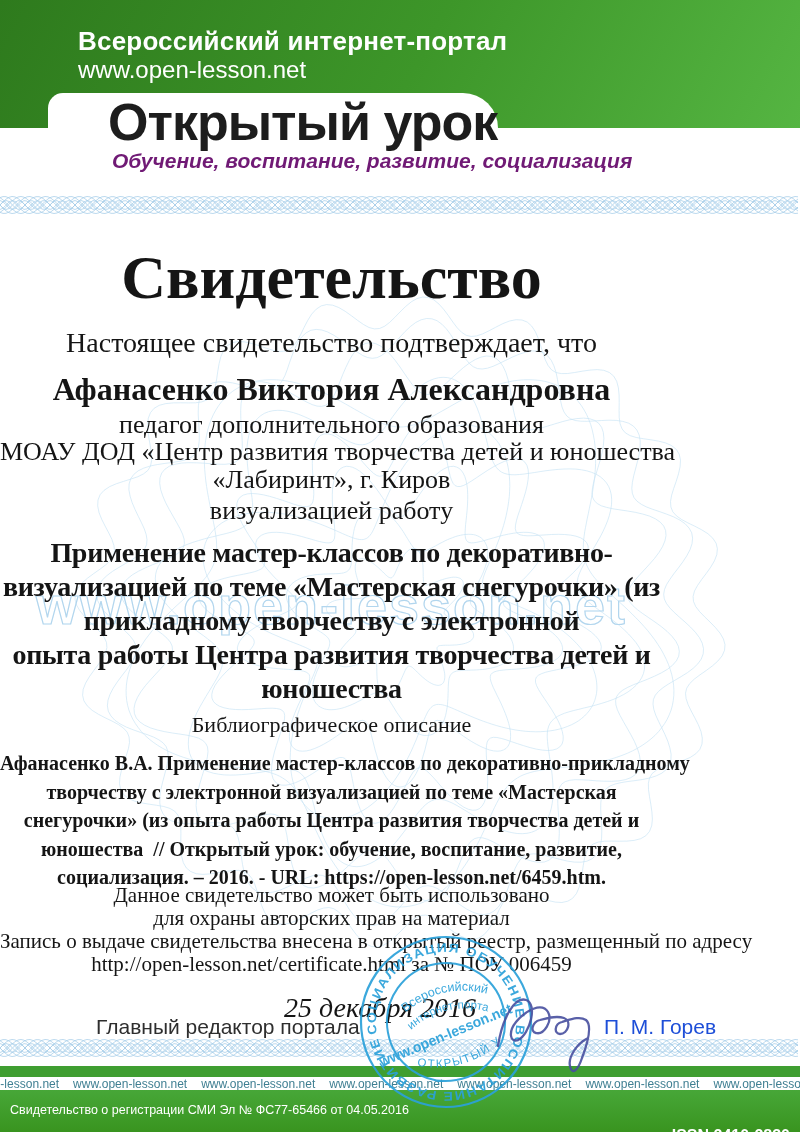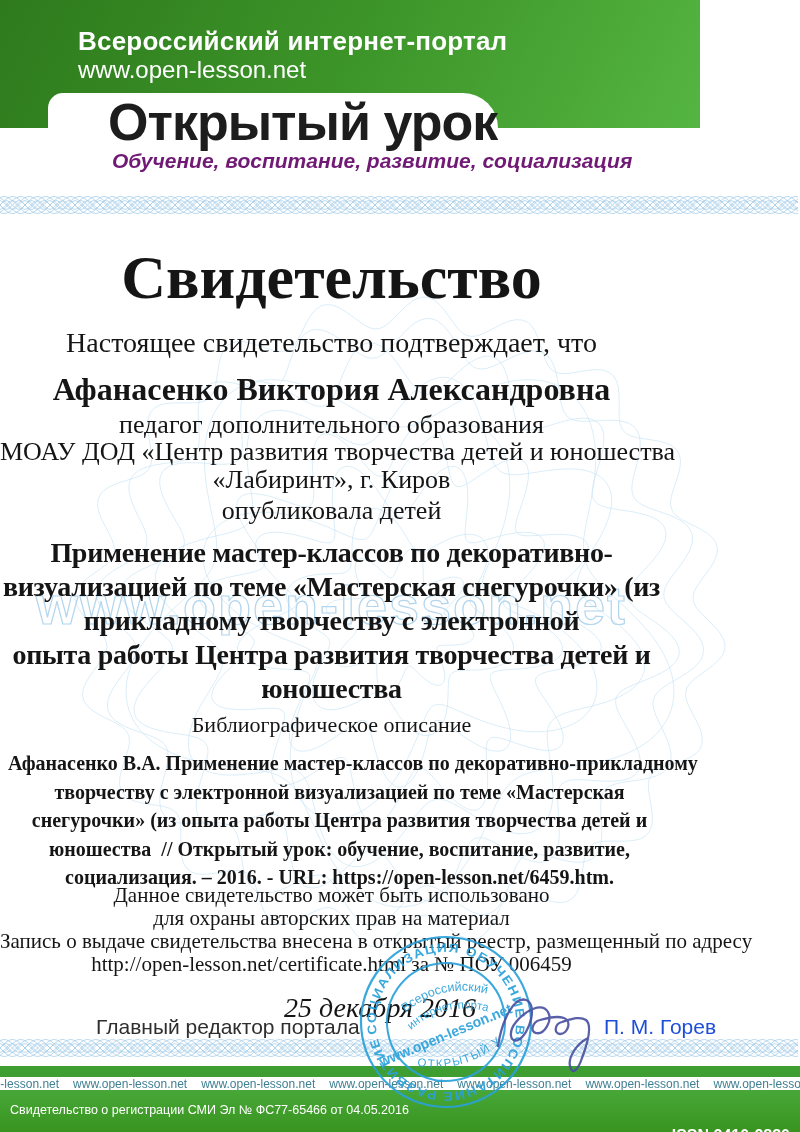--- a/index.html
+++ b/index.html
@@ -3,21 +3,21 @@
 <meta charset="utf-8">
 <style>
   html,body{margin:0;padding:0;background:#e8e8e8;}
   .page{position:relative;width:800px;height:1132px;margin:0 auto;background:#fff;overflow:hidden;
         font-family:"Liberation Serif",serif;color:#151515;}
   .abs{position:absolute;}
   .ctr{left:0;width:663px;text-align:center;}
   .line{white-space:pre;}
 
   
-  .header{position:absolute;left:0;top:0;width:700px;height:128px;
+  .header{position:absolute;left:0;top:0;width:800px;height:128px;
           background:linear-gradient(118deg,#2e7a1d 0%,#3d9629 52%,#55b542 100%);}
   .portal-line{left:78px;top:26px;font:700 26px "Liberation Sans",sans-serif;color:#fff;letter-spacing:.2px;}
   .site-line{left:78px;top:56px;font:400 24px "Liberation Sans",sans-serif;color:#fff;}
   .tab{position:absolute;left:48px;top:93px;width:450px;height:35px;background:#fff;border-radius:18px 42px 0 0;}
   .brand{left:108px;top:92px;font:700 52px "Liberation Sans",sans-serif;color:#1d1d1d;letter-spacing:-1px;z-index:3;}
   .subtitle{left:112px;top:149px;font:italic 700 21px "Liberation Sans",sans-serif;color:#701a75;z-index:3;}
 
   
   .gband{position:absolute;left:0;width:800px;height:26px;z-index:2;}
   #band-top{top:192px;} #band-bottom{top:1035px;}
@@ -31,21 +31,21 @@
   
   .tx{z-index:3;}
   .title{top:242px;font-weight:700;font-size:62px;}
   .confirm{top:327px;font-size:28px;}
   .recipient{top:371px;font-weight:700;font-size:32px;}
   .position{top:410px;font-size:26px;}
   .org{top:438px;font-size:26px;line-height:28px;}
   .action{top:496px;font-size:26px;}
   .work-title{top:536px;font-weight:700;font-size:28px;line-height:34px;letter-spacing:-.3px;}
   .biblio-label{top:712px;font-size:22px;}
-  .citation{top:749px;font-weight:700;font-size:20px;line-height:28.5px;padding-left:8px;}
+  .citation{top:749px;font-weight:700;font-size:20px;line-height:28.5px;}
   .usage{top:884px;font-size:21px;line-height:23px;}
   .date{top:992px;left:0;width:760px;text-align:center;font-style:italic;font-size:28px;}
   .editor-label{left:96px;top:1015px;font:400 21px "Liberation Sans",sans-serif;color:#2e2e2e;}
   .editor-name{left:604px;top:1015px;font:400 21px "Liberation Sans",sans-serif;color:#1d4ed8;}
 
   
   .stamp{position:absolute;left:351px;top:927px;width:190px;height:190px;z-index:5;opacity:.92;}
   .stamp text{font-family:"Liberation Sans",sans-serif;}
   .signature{position:absolute;left:492px;top:972px;width:130px;height:110px;z-index:6;}
 
@@ -99,21 +99,21 @@
   <div class="abs ctr watermark">www.open-lesson.net</div>
 
   <div class="abs ctr tx title">Свидетельство</div>
   <div class="abs ctr tx confirm">Настоящее свидетельство подтверждает, что</div>
   <div class="abs ctr tx recipient">Афанасенко Виктория Александровна</div>
   <div class="abs ctr tx position">педагог дополнительного образования</div>
   <div class="abs ctr tx org">
       <div class="line">МОАУ ДОД «Центр развития творчества детей и юношества</div>
       <div class="line">«Лабиринт», г. Киров</div>
     </div>
-  <div class="abs ctr tx action">опубликовала детей</div>
+  <div class="abs ctr tx action">визуализацией работу</div>
   <div class="abs ctr tx work-title">
       <div class="line">Применение мастер-классов по декоративно-</div>
       <div class="line">визуализацией по теме «Мастерская снегурочки» (из</div>
       <div class="line">прикладному творчеству с электронной</div>
       <div class="line">опыта работы Центра развития творчества детей и</div>
       <div class="line">юношества</div>
     </div>
   <div class="abs ctr tx biblio-label">Библиографическое описание</div>
   <div class="abs ctr tx citation">
       <div class="line">Афанасенко В.А. Применение мастер-классов по декоративно-прикладному</div>

